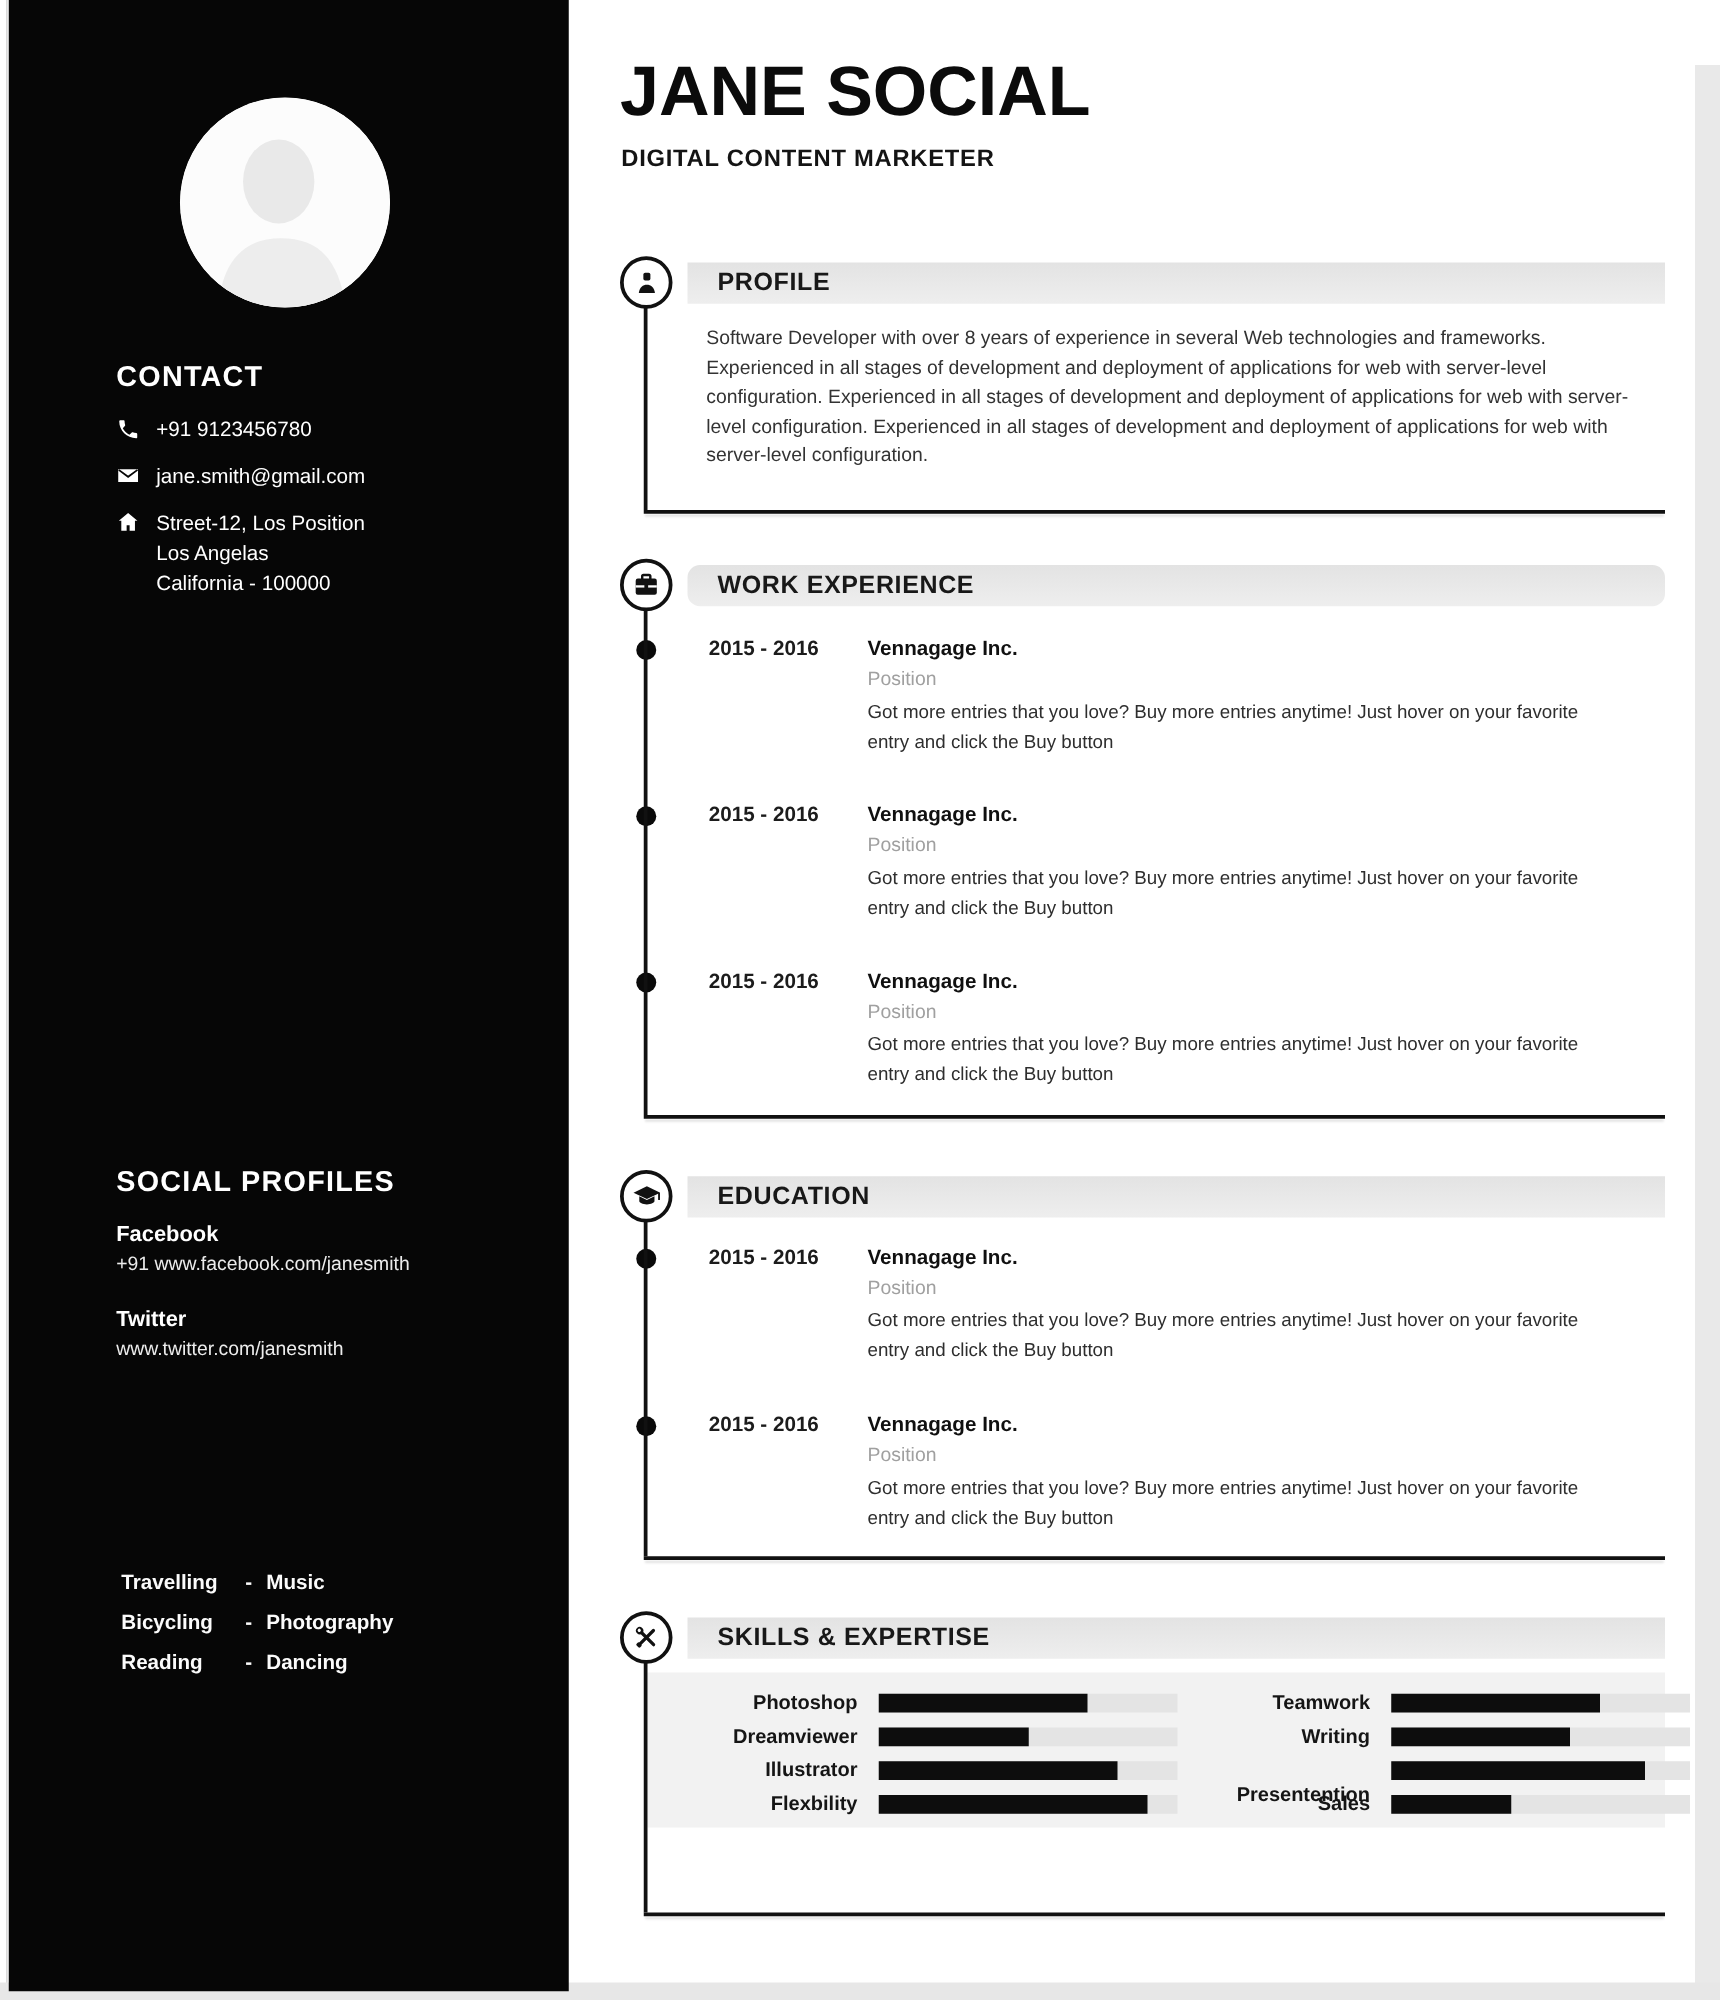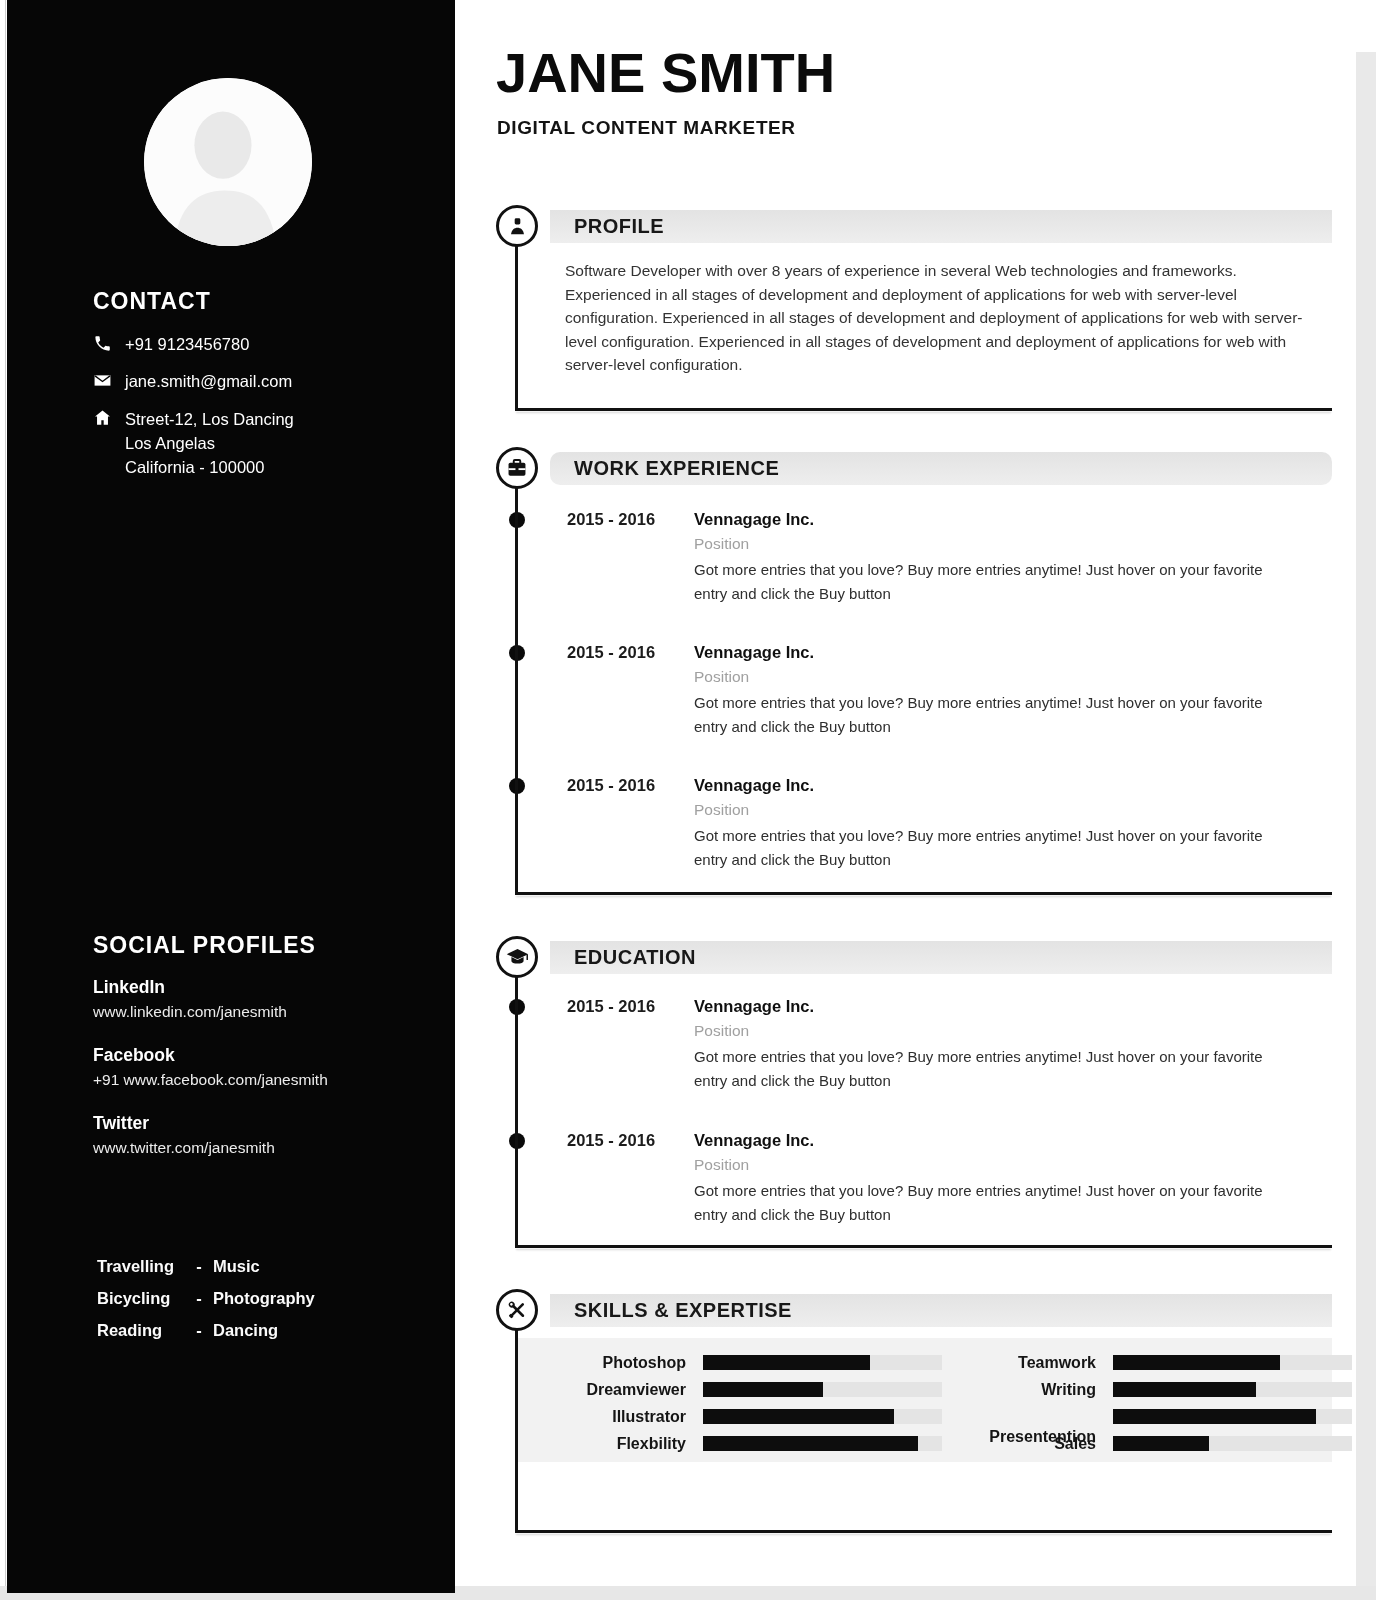--- a/index.html
+++ b/index.html
@@ -87,34 +87,30 @@
         <path d="M2.5 6.2 12 13.2 21.5 6.2" stroke="#060606" stroke-width="1.8" fill="none"></path>
       </svg>
       <span>jane.smith@gmail.com</span>
     </div>
 
     <div class="contact-row">
       <svg class="cicon" viewBox="0 0 24 24">
         <path fill="#fff" d="M12 3 2.6 10.8h2.5V21h5.4v-5.6h3V21h5.4V10.8h2.5z"></path>
       </svg>
       <div class="addr-lines">
-        <div>Street-12, Los Dancing</div>
+        <div>Street-12, Los Position</div>
         <div>Los Angelas</div>
         <div>California - 100000</div>
       </div>
     </div>
   </div>
 
   <div class="sb-block" style="top:932px;">
     <div class="sb-heading">SOCIAL PROFILES</div>
 
-    <div class="social-item">
-      <div class="social-label">LinkedIn</div>
-      <div class="social-url">www.linkedin.com/janesmith</div>
-    </div>
     <div class="social-item">
       <div class="social-label">Facebook</div>
       <div class="social-url">+91 www.facebook.com/janesmith</div>
     </div>
     <div class="social-item">
       <div class="social-label">Twitter</div>
       <div class="social-url">www.twitter.com/janesmith</div>
     </div>
   </div>
 
@@ -131,21 +127,21 @@
       <span>Photography</span>
     </div>
     <div class="hobby-row">
       <span class="hobby-left">Reading</span>
       <span class="hobby-dash">-</span>
       <span>Dancing</span>
     </div>
   </div>
 </div>
 
-<div class="abs name">JANE SMITH</div>
+<div class="abs name">JANE SOCIAL</div>
 <div class="abs role">DIGITAL CONTENT MARKETER</div>
 
 <div>
   <div class="abs sec-banner" style="left:550px;top:210px;width:782px;">
     <span class="sec-title">PROFILE</span>
   </div>
   <div class="abs sec-circle" style="left:496px;top:205px;">
     <svg width="25" height="25" viewBox="0 0 24 24">
       <rect x="9.3" y="4" width="5.4" height="6" rx="1.4" fill="#111"></rect>
       <path d="M5.8 19.5c.6-4.4 3.2-6.3 6.2-6.3s5.6 1.9 6.2 6.3z" fill="#111"></path>

